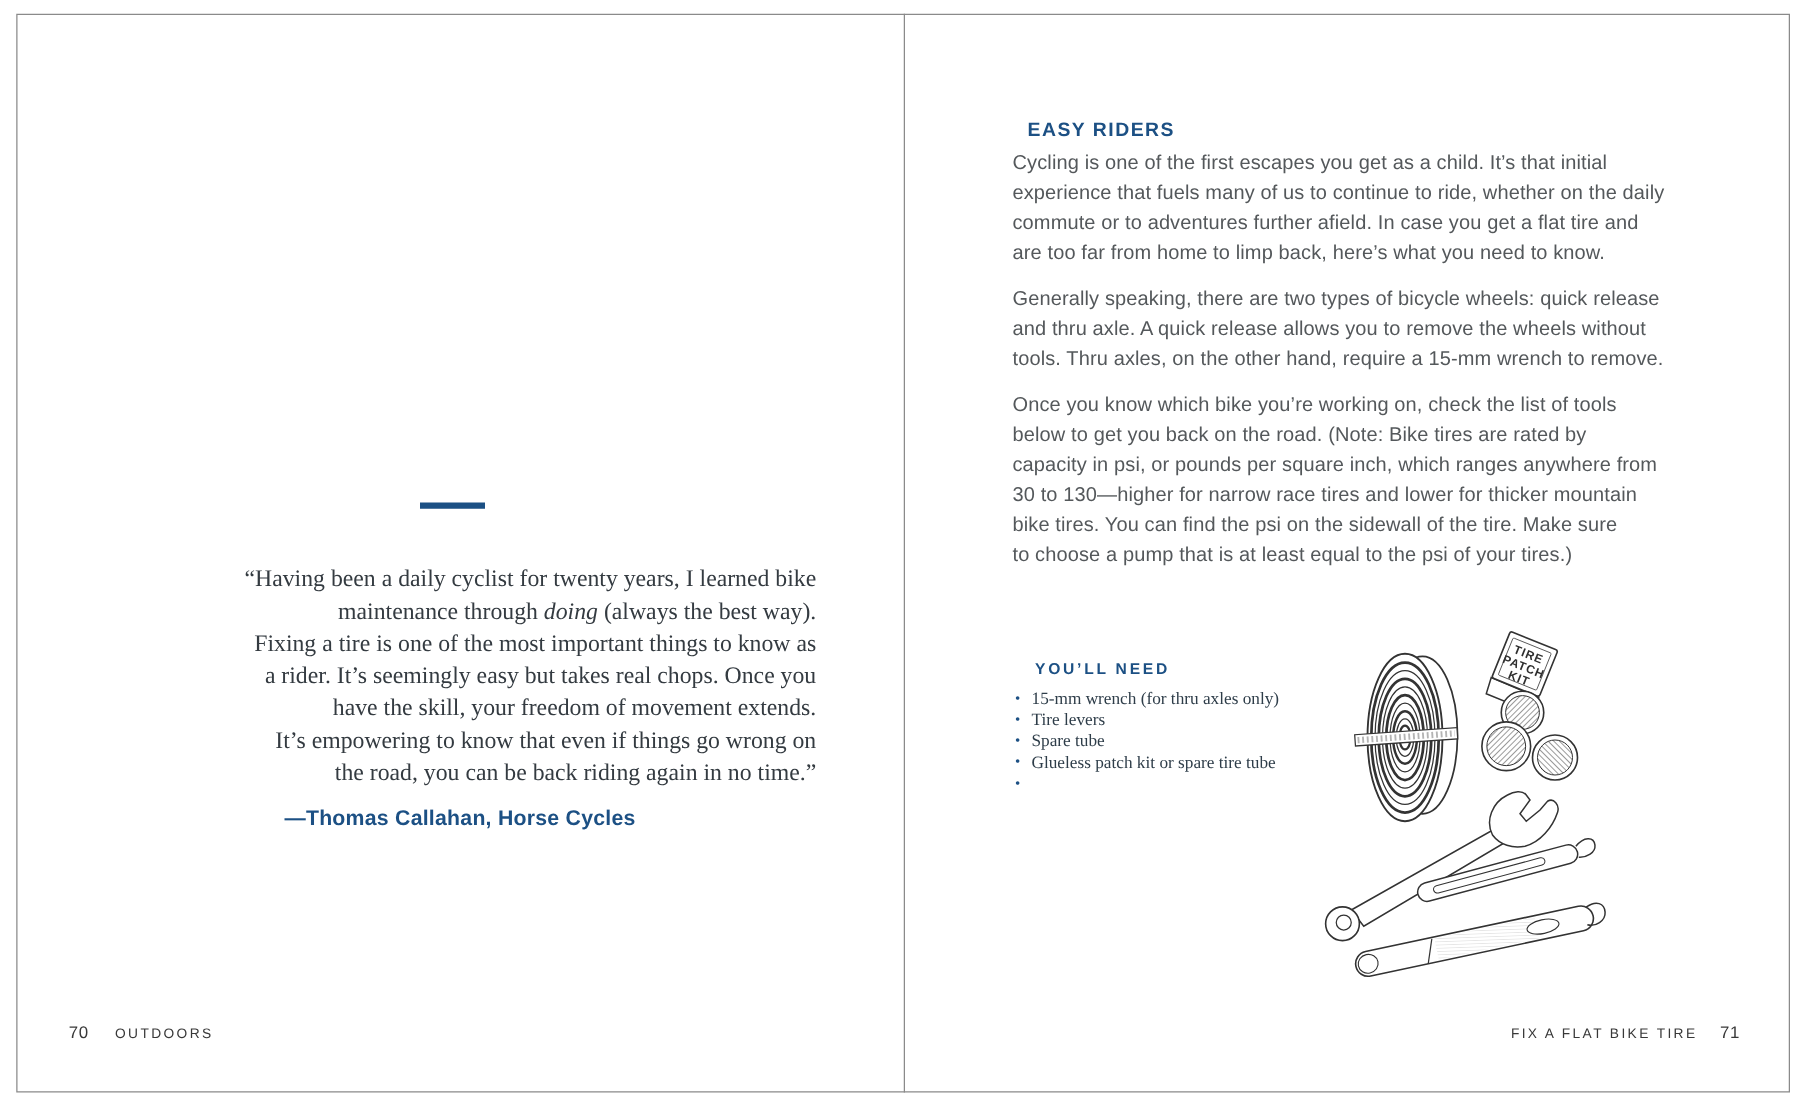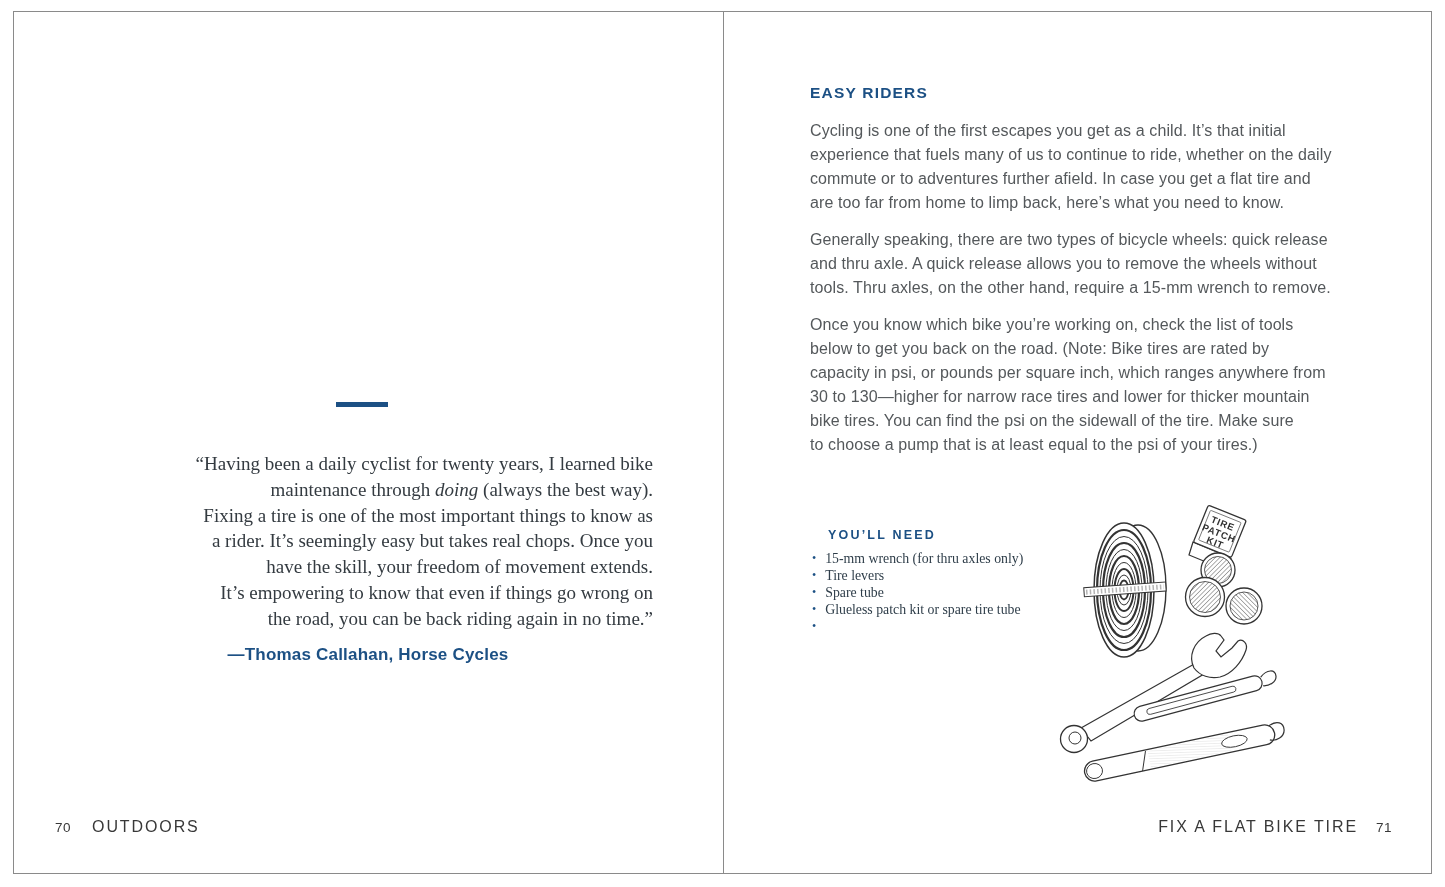--- a/index.html
+++ b/index.html
@@ -43,24 +43,24 @@
   .quote em{font-style:italic;}
   .attribution{
     position:absolute;left:13px;top:645px;width:710px;margin:0;
     text-align:center;color:var(--accent);font-weight:bold;font-size:17px;
     letter-spacing:0.2px;
   }
   .footer{position:absolute;top:818px;display:flex;align-items:baseline;}
   .footer-left{left:55px;gap:21px;}
   .footer-right{right:53px;gap:18px;}
   .page-num{font-size:13.5px;color:var(--footer-text);letter-spacing:0.5px;}
-  .footer-label{font-size:16px;letter-spacing:1.9px;color:var(--footer-text);text-align:center;}
+  .footer-label{font-size:11px;letter-spacing:1.9px;color:var(--footer-text);text-align:center;}
   
   .section-heading{
-    position:absolute;left:810px;top:84px;margin:0;
+    position:absolute;left:810px;top:84px;margin:12px;
     font-size:15.5px;font-weight:bold;letter-spacing:1.2px;color:var(--accent);
   }
   .body-copy{
     position:absolute;left:810px;top:119px;width:620px;
     font-size:16px;line-height:24px;color:var(--body-text);letter-spacing:0.1px;
   }
   .body-copy p{margin:0 0 13px 0;white-space:pre-line;}
   .youll-need{position:absolute;left:812px;top:528px;width:240px;}
   .yn-heading{
     margin:0 0 8px 16px;font-size:12.5px;font-weight:bold;

